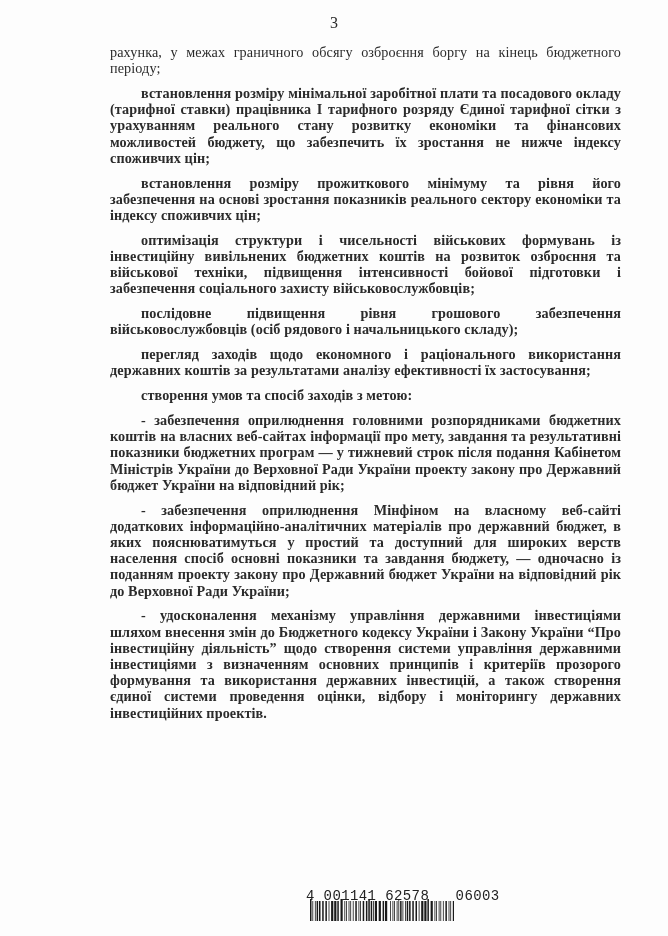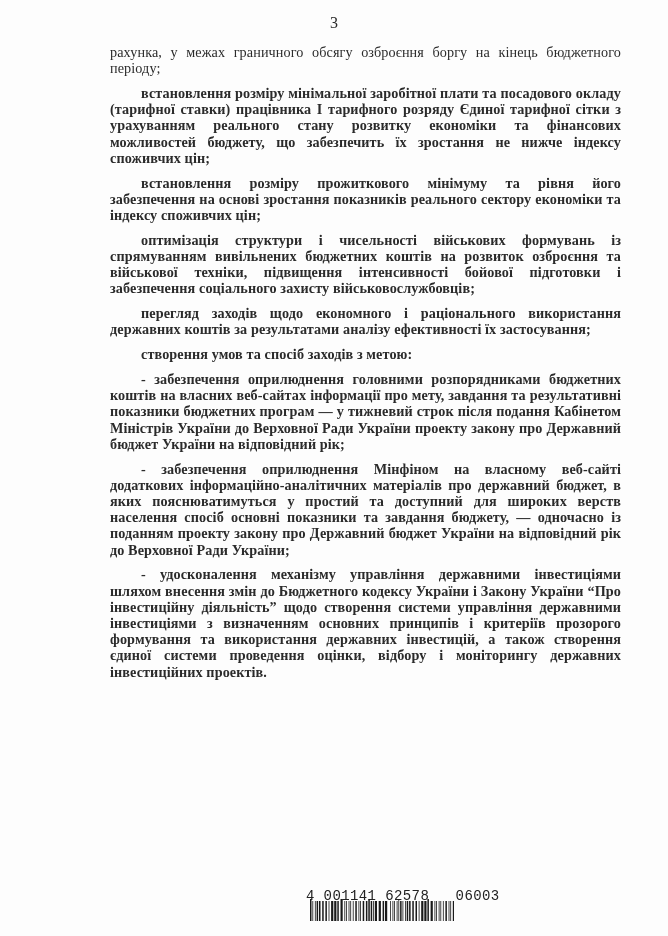--- a/index.html
+++ b/index.html
@@ -36,21 +36,22 @@
 </head>
 <body>
 
 <div class="page">
   <div class="page-number">3</div>
 
   <div class="body-text">
     <p>рахунка, у межах граничного обсягу озброєння боргу на кінець бюджетного періоду;</p>
     <p class="indent">встановлення розміру мінімальної заробітної плати та посадового окладу (тарифної ставки) працівника І тарифного розряду Єдиної тарифної сітки з урахуванням реального стану розвитку економіки та фінансових можливостей бюджету, що забезпечить їх зростання не нижче індексу споживчих цін;</p>
     <p class="indent">встановлення розміру прожиткового мінімуму та рівня його забезпечення на основі зростання показників реального сектору економіки та індексу споживчих цін;</p>
-    <p class="indent">оптимізація структури і чисельності військових формувань із спрямуванням вивільнених бюджетних коштів на розвиток озброєння та військової техніки, підвищення інтенсивності бойової підготовки і забезпечення соціального захисту військовослужбовців;</p>
+    <p class="indent">оптимізація структури і чисельності військових формувань із інвестиційну вивільнених бюджетних коштів на розвиток озброєння та військової техніки, підвищення інтенсивності бойової підготовки і забезпечення соціального захисту військовослужбовців;</p>
+    <p class="indent">послідовне підвищення рівня грошового забезпечення військовослужбовців (осіб рядового і начальницького складу);</p>
     <p class="indent">перегляд заходів щодо економного і раціонального використання державних коштів за результатами аналізу ефективності їх застосування;</p>
     <p class="indent">створення умов та спосіб заходів з метою:</p>
     <p class="indent">- забезпечення оприлюднення головними розпорядниками бюджетних коштів на власних веб-сайтах інформації про мету, завдання та результативні показники бюджетних програм — у тижневий строк після подання Кабінетом Міністрів України до Верховної Ради України проекту закону про Державний бюджет України на відповідний рік;</p>
     <p class="indent">- забезпечення оприлюднення Мінфіном на власному веб-сайті додаткових інформаційно-аналітичних матеріалів про державний бюджет, в яких пояснюватимуться у простий та доступний для широких верств населення спосіб основні показники та завдання бюджету, — одночасно із поданням проекту закону про Державний бюджет України на відповідний рік до Верховної Ради України;</p>
     <p class="indent">- удосконалення механізму управління державними інвестиціями шляхом внесення змін до Бюджетного кодексу України і Закону України “Про інвестиційну діяльність” щодо створення системи управління державними інвестиціями з визначенням основних принципів і критеріїв прозорого формування та використання державних інвестицій, а також створення єдиної системи проведення оцінки, відбору і моніторингу державних інвестиційних проектів.</p>
   </div>
 
   <div class="barcode-wrap">
     <div class="barcode-digits">4 001141 62578   06003</div>
     <svg class="barcode-bars" viewBox="0 0 144 22" preserveAspectRatio="none">

